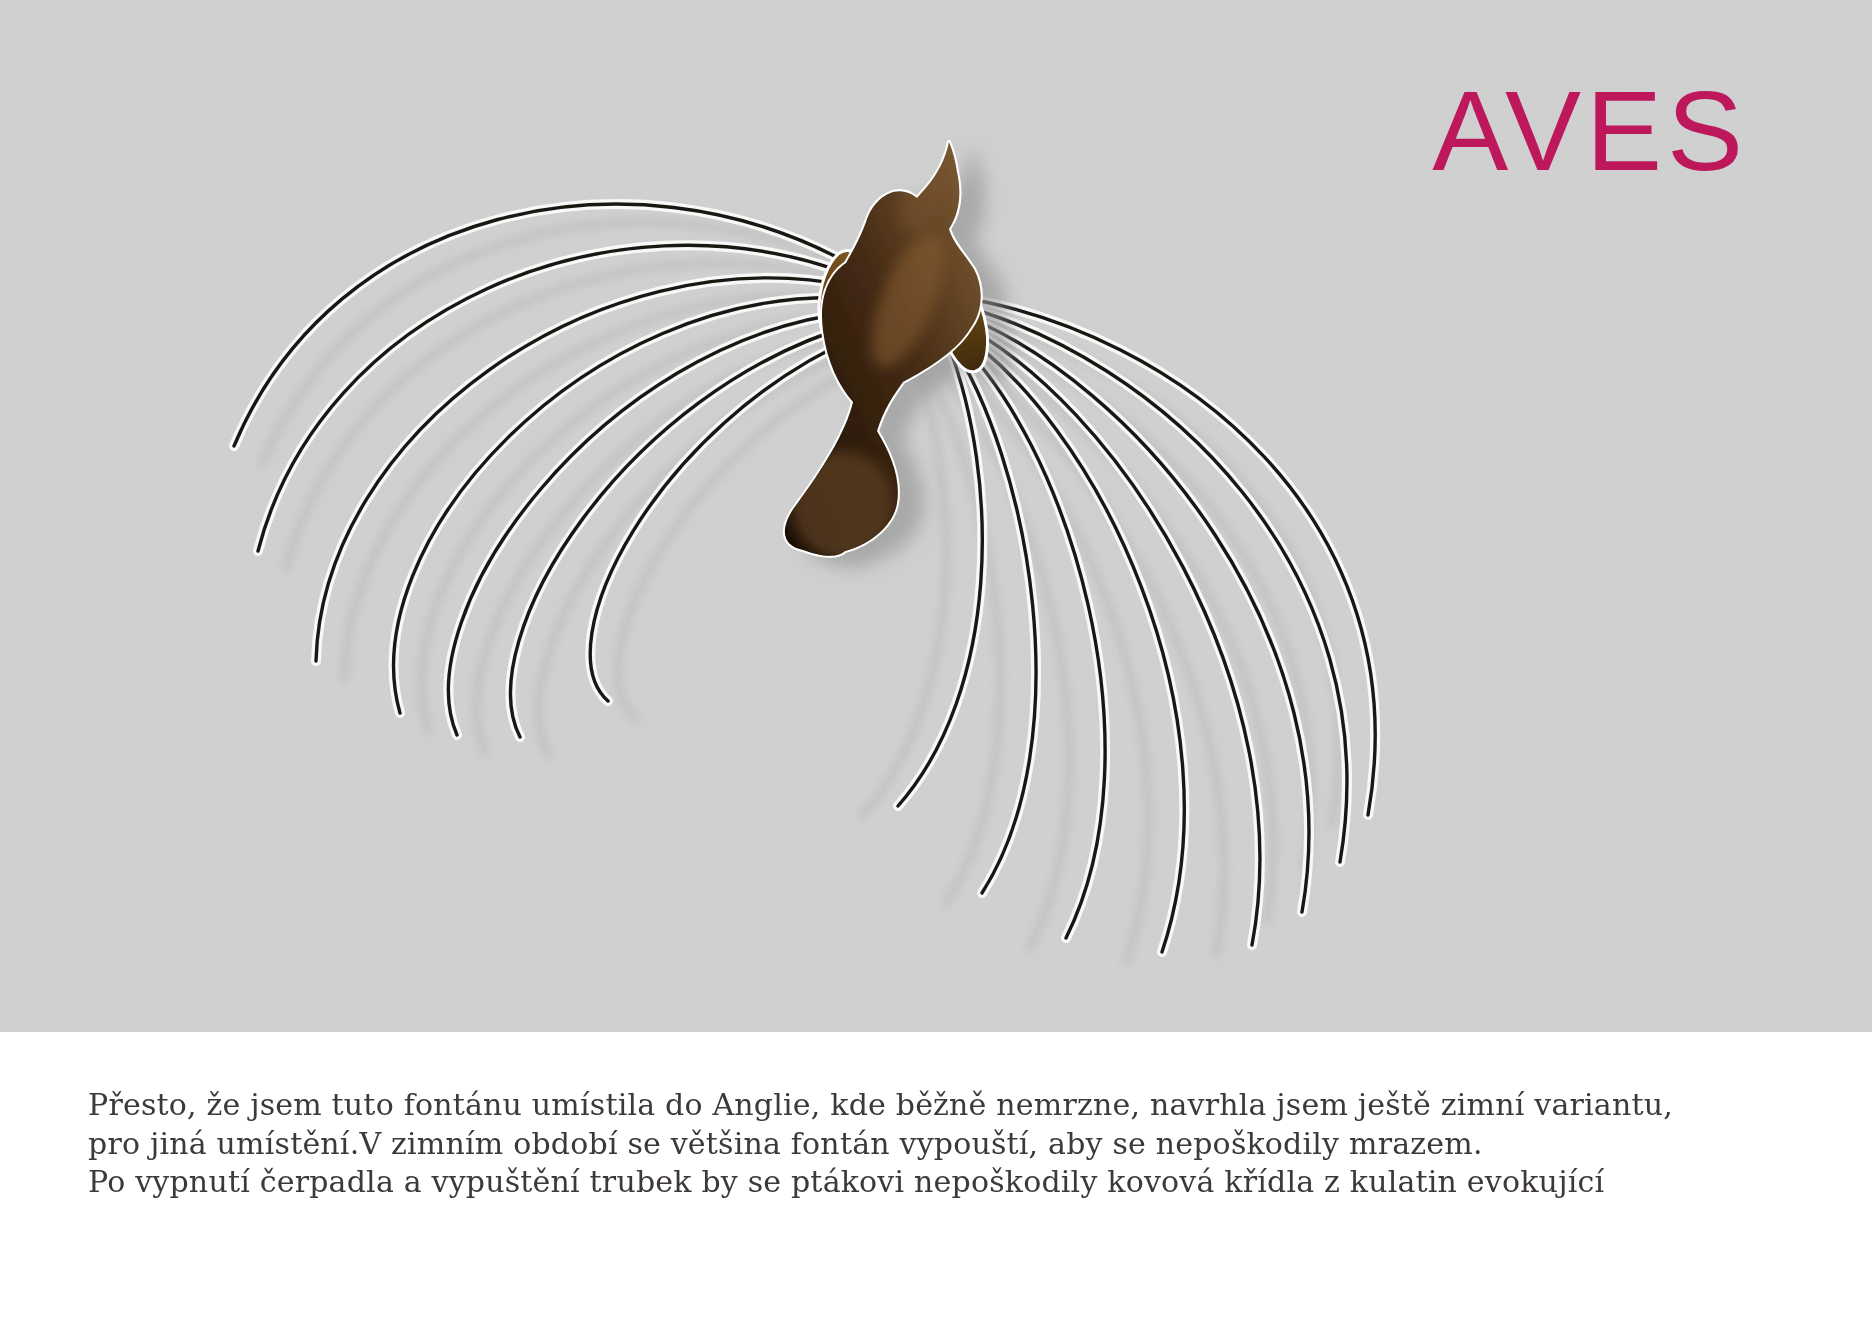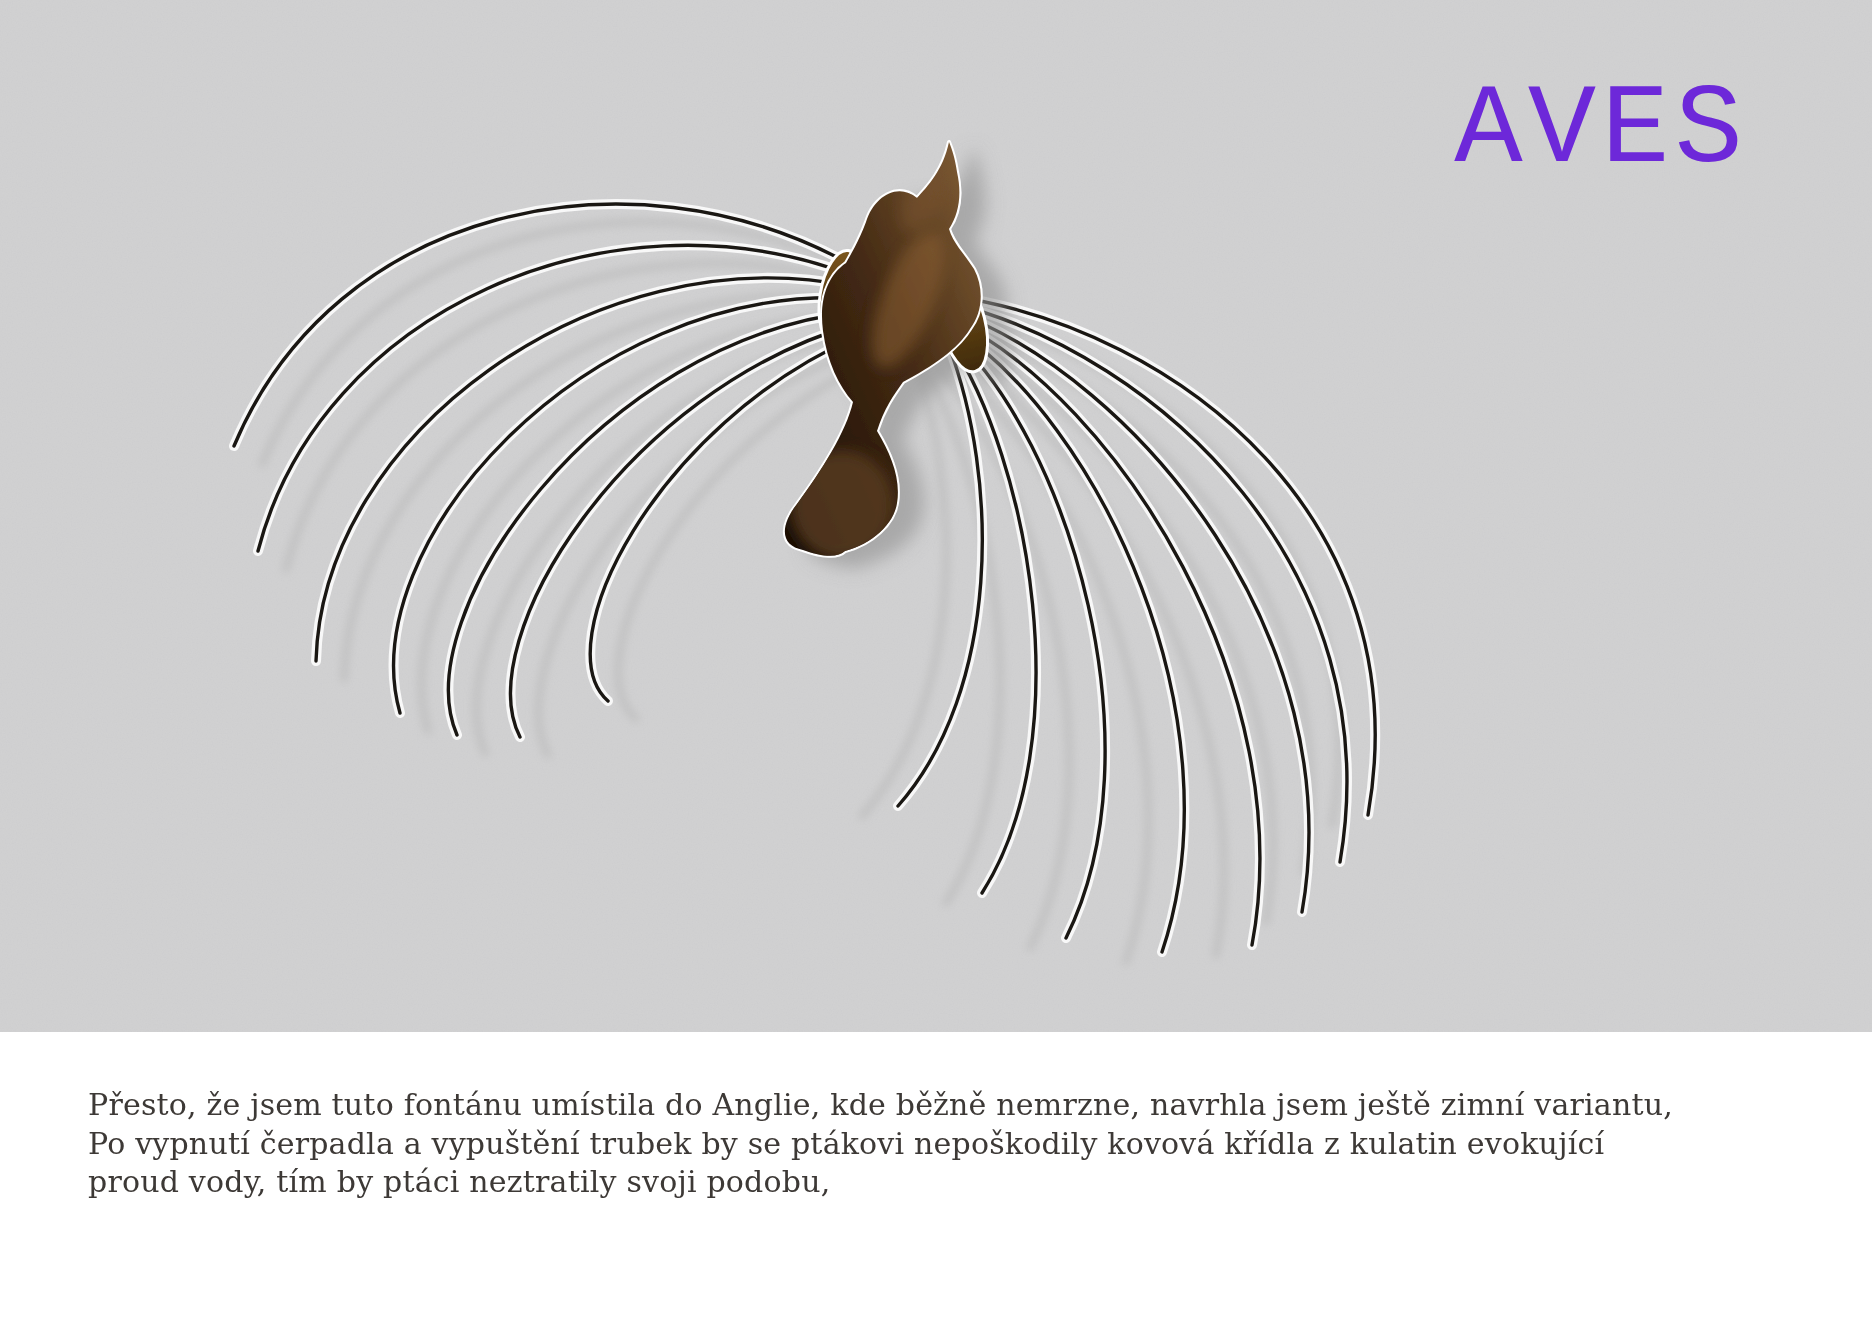--- a/index.html
+++ b/index.html
@@ -7,24 +7,24 @@
     position:relative;
     width:1872px;height:1324px;
     overflow:hidden;
     background:#ffffff;
     font-family:"DejaVu Serif","Liberation Serif",serif;
   }
   .art-area{position:absolute;top:0;left:0;width:1872px;height:1032px;display:block;}
   .page-title{
     position:absolute;
     top:74px;right:124px;
-    font-family:Liberation Mono, monospace;
+    font-family:Liberation Sans, sans-serif;
     font-size:114px;line-height:1;
     letter-spacing:5px;
-    color:#6d28d9;
+    color:#be185d;
     font-weight:400;
   }
   .text-panel{
     position:absolute;
     left:0;top:1032px;width:1872px;height:292px;
     background:#ffffff;
   }
   .description{
     position:absolute;
     left:88px;top:54px;
@@ -177,18 +177,18 @@
         <rect x="770" y="150" width="230" height="420" fill="#000000" opacity="0.001" filter="url(#grain)"></rect>
       </g>
     </g>
   </svg>
 
   <div class="page-title">AVES</div>
 
   <div class="text-panel">
     <div class="description">
       <div class="line">Přesto, že jsem tuto fontánu umístila do Anglie, kde běžně nemrzne, navrhla jsem ještě zimní variantu,</div>
+      <div class="line">pro jiná umístění.V zimním období se většina fontán vypouští, aby se nepoškodily mrazem.</div>
       <div class="line">Po vypnutí čerpadla a vypuštění trubek by se ptákovi nepoškodily kovová křídla z kulatin evokující</div>
-      <div class="line">proud vody, tím by ptáci neztratily svoji podobu,</div>
     </div>
   </div>
 
 </div>
 
 </body></html>

